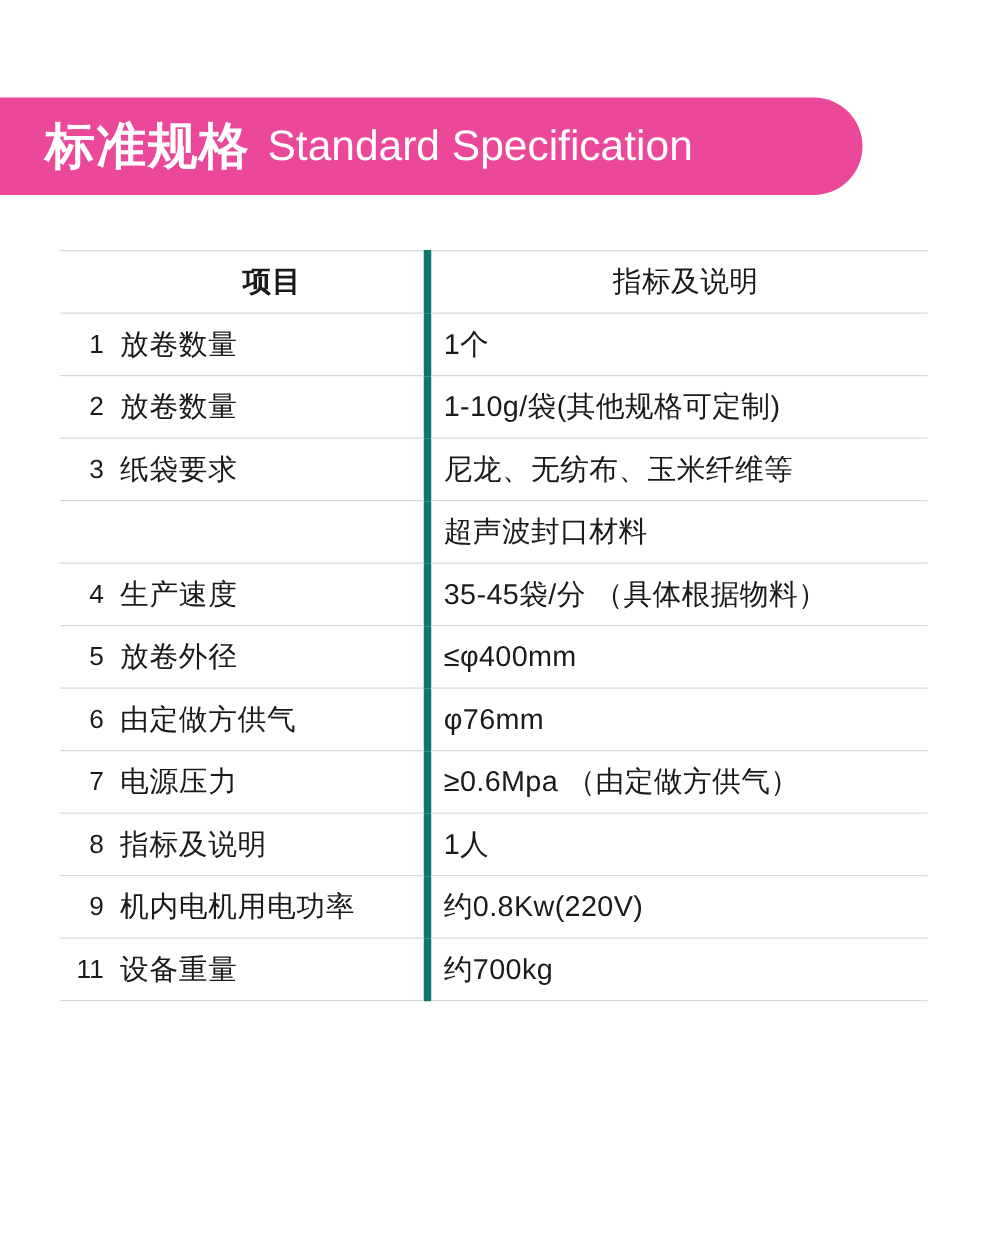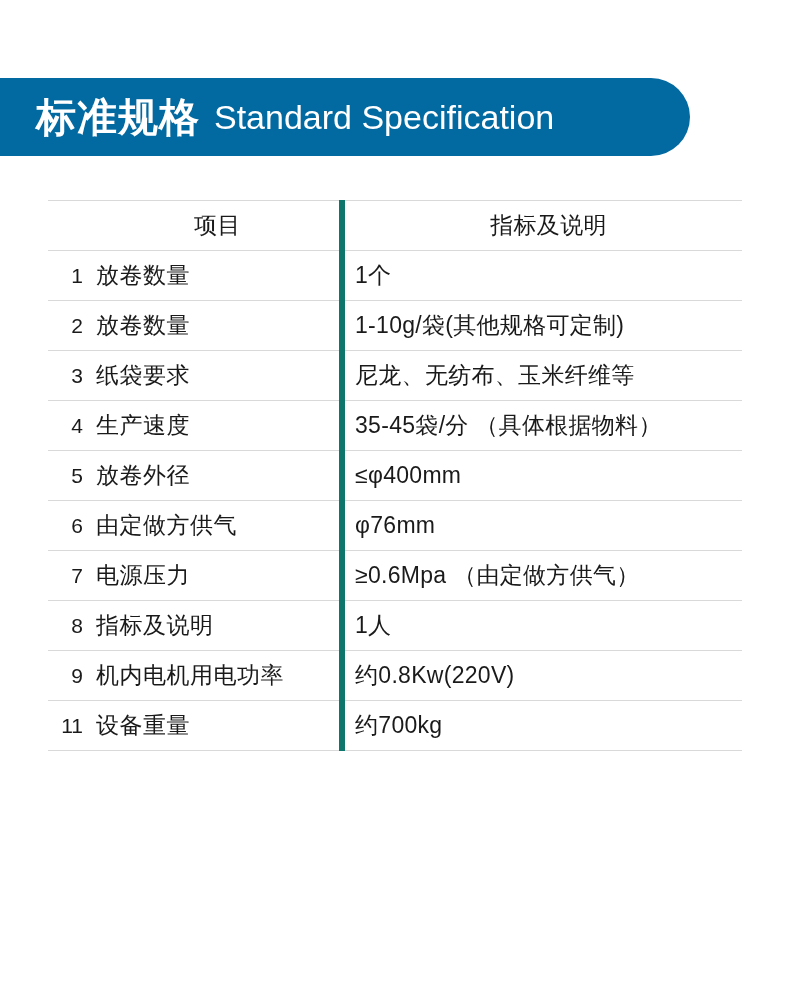--- a/index.html
+++ b/index.html
@@ -91,28 +91,29 @@
     padding-left: 10px;
     border-left: 6px solid #0f766e;
     letter-spacing: 0.3px;
   }
   td.hdr {
     text-align: center;
     font-size: 23px;
   }
   td.hdr-item {
     text-align: center;
+    font-weight: bold;
   }
 </style>
 </head>
 <body>
 
 <div class="page">
 
-  <div class="header-band" style="background: #0369a1;">
+  <div class="header-band" style="background: #ec4899;">
     <span class="title-cn">标准规格</span>
     <span class="title-en">Standard Specification</span>
   </div>
 
   <table class="spec-table">
     <colgroup>
       <col class="c-num">
       <col class="c-item">
       <col class="c-val">
     </colgroup>
@@ -130,20 +131,25 @@
       </tr>
       <tr>
         <td class="num">2</td>
         <td class="item">放卷数量</td>
         <td class="val">1-10g/袋(其他规格可定制)</td>
       </tr>
       <tr>
         <td class="num">3</td>
         <td class="item">纸袋要求</td>
         <td class="val">尼龙、无纺布、玉米纤维等</td>
+      </tr>
+      <tr>
+        <td class="num"></td>
+        <td class="item"></td>
+        <td class="val">超声波封口材料</td>
       </tr>
       <tr>
         <td class="num">4</td>
         <td class="item">生产速度</td>
         <td class="val">35-45袋/分 （具体根据物料）</td>
       </tr>
       <tr>
         <td class="num">5</td>
         <td class="item">放卷外径</td>
         <td class="val">≤φ400mm</td>

